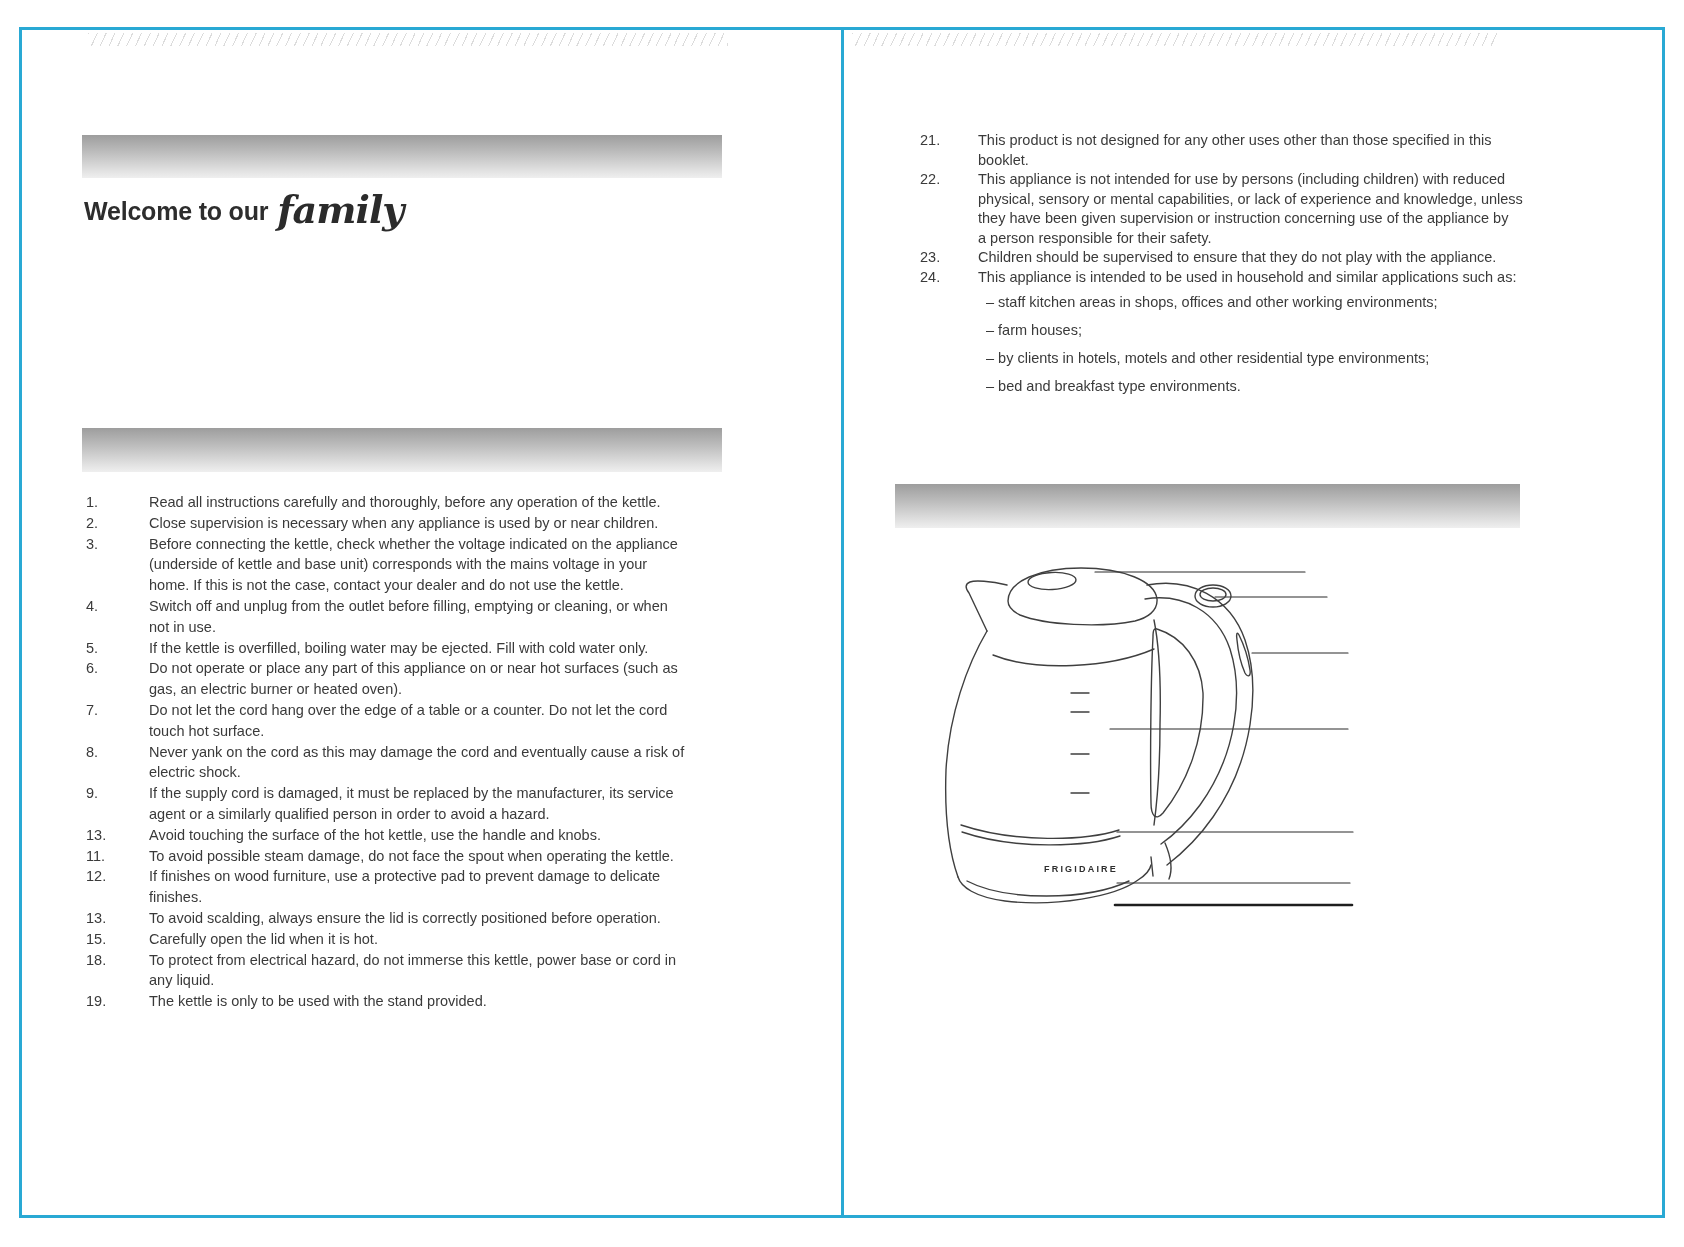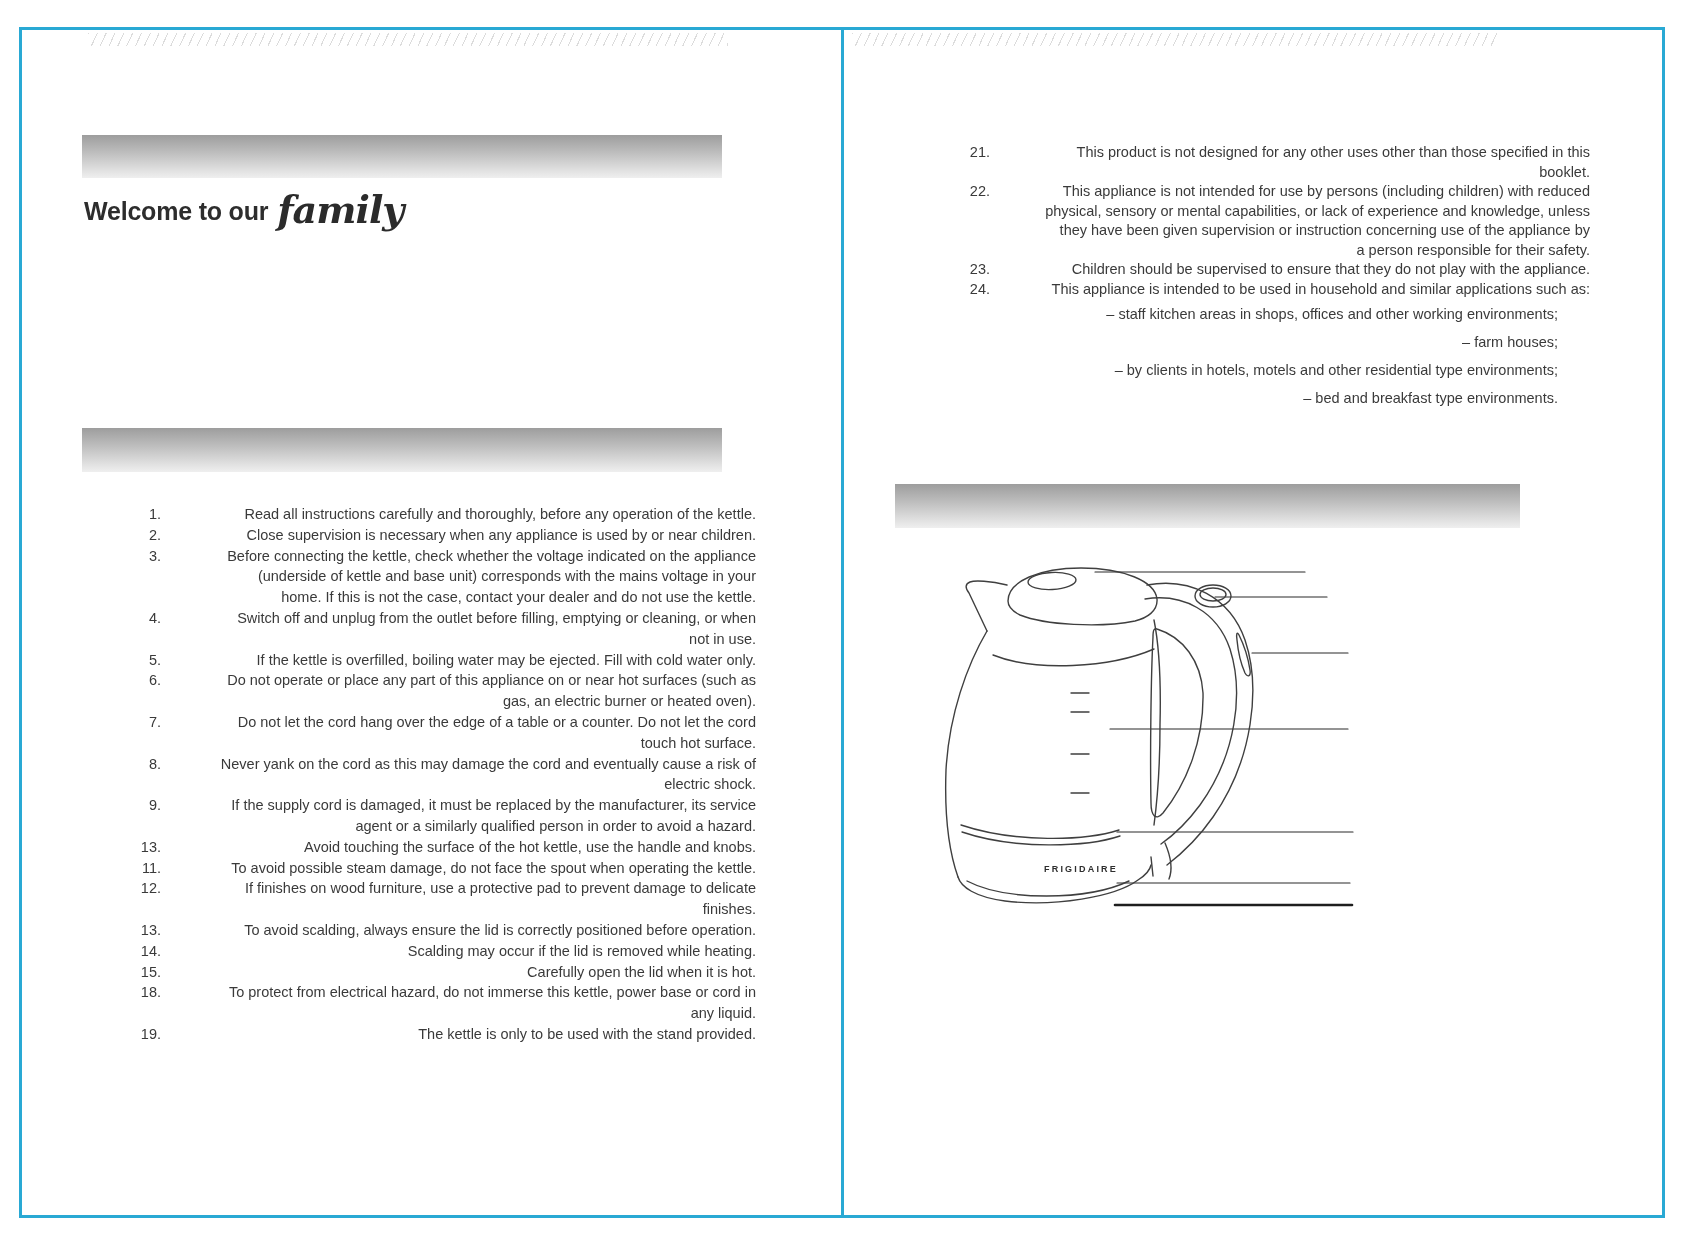--- a/index.html
+++ b/index.html
@@ -19,21 +19,21 @@
   .grad-bar{position:absolute;background:linear-gradient(180deg,#9d9d9d 0%,#bdbdbd 40%,#e3e3e3 85%,#efefef 100%);}
   .bar1{left:82px;top:135px;width:640px;height:43px;}
   .bar2{left:82px;top:428px;width:640px;height:44px;}
   .bar3{left:895px;top:484px;width:625px;height:44px;}
 
   .welcome{position:absolute;left:84px;top:184px;margin:0;white-space:nowrap;}
   .w-reg{font-size:25px;font-weight:bold;color:#2d2d2d;letter-spacing:-.2px;}
   .w-script{font-family:"DejaVu Serif",serif;font-style:italic;font-weight:bold;
             font-size:38px;color:#2b2b2b;margin-left:9px;position:relative;top:3px;letter-spacing:-1px;}
 
-  ol.safety-list,ul.apps{list-style:none;margin:12px;padding:0;position:absolute;text-align:right;}
+  ol.safety-list,ul.apps{list-style:none;margin:0;padding:0;position:absolute;}
   .item{display:flex;align-items:flex-start;}
   .item-num{flex:0 0 auto;}
   .item-text{white-space:pre-line;}
 
   .list-left{left:86px;top:492px;width:660px;font-size:14.5px;line-height:20.8px;}
   .list-left .item-num{width:63px;}
   .list-left .item-text{width:595px;}
 
   .list-right{left:920px;top:131px;width:660px;font-size:14.5px;line-height:19.5px;}
   .list-right .item-num{width:58px;}
@@ -134,24 +134,20 @@
           <span class="item-num">12.</span>
           <span class="item-text">If finishes on wood furniture, use a protective pad to prevent damage to delicate
 finishes.</span>
         </li>
 
         <li class="item">
           <span class="item-num">13.</span>
           <span class="item-text">To avoid scalding, always ensure the lid is correctly positioned before operation.</span>
         </li>
 
-        <li class="item">
-          <span class="item-num">14.</span>
-          <span class="item-text">Scalding may occur if the lid is removed while heating.</span>
-        </li>
 
         <li class="item">
           <span class="item-num">15.</span>
           <span class="item-text">Carefully open the lid when it is hot.</span>
         </li>
 
 
 
         <li class="item">
           <span class="item-num">18.</span>

